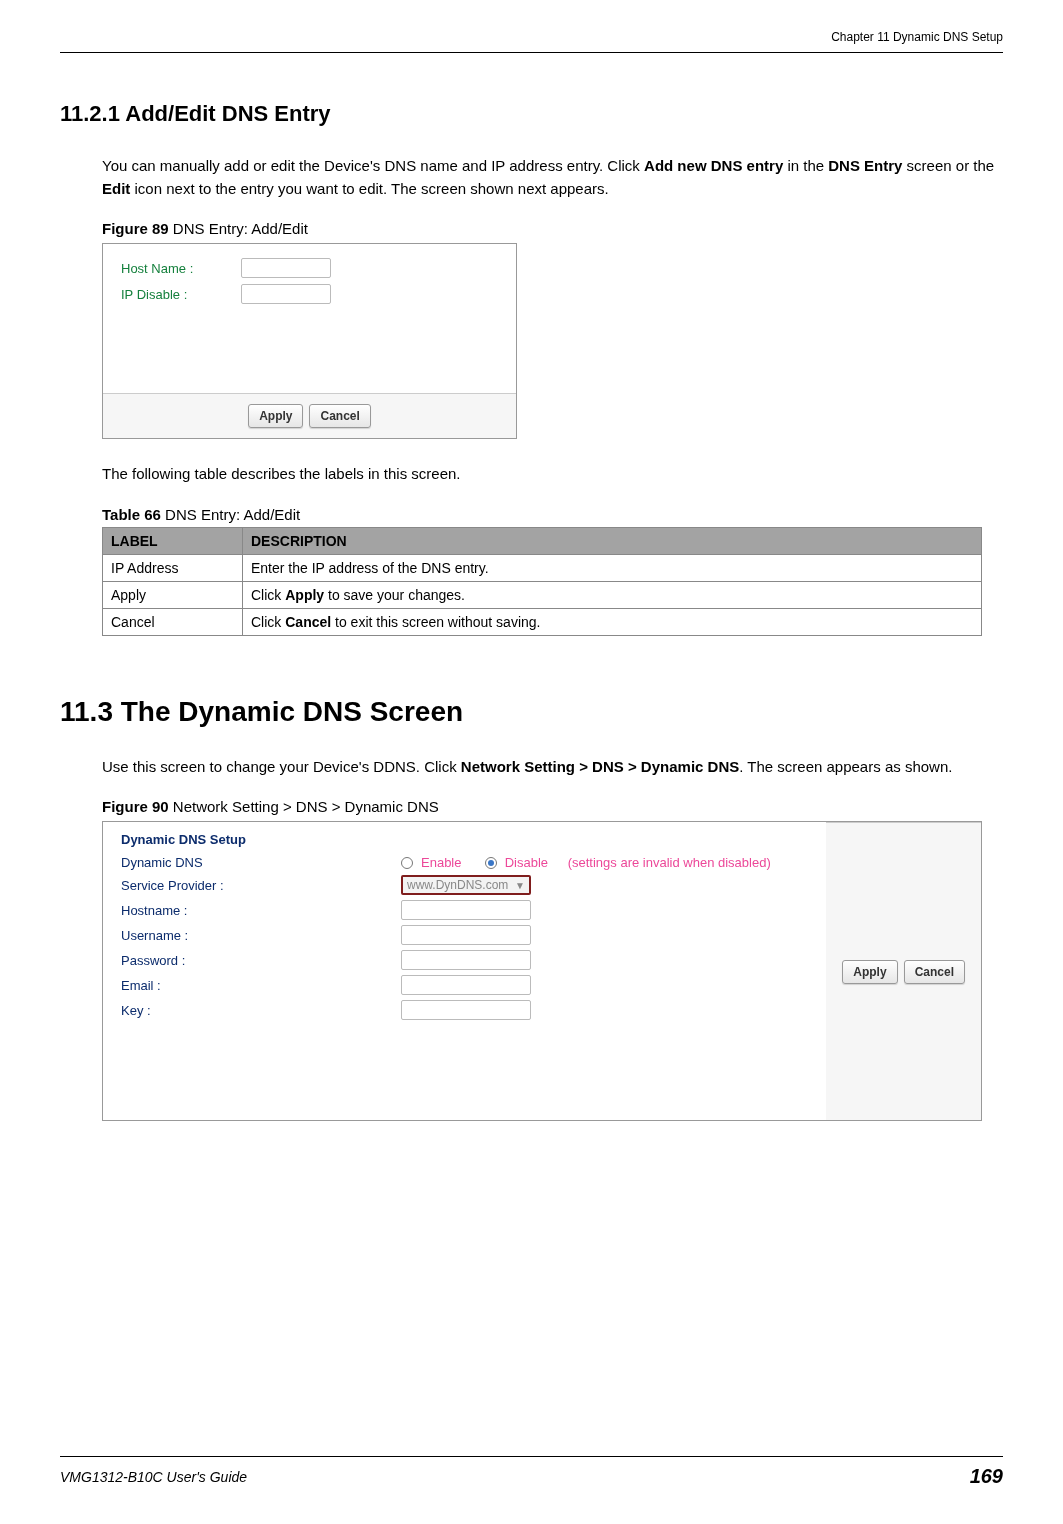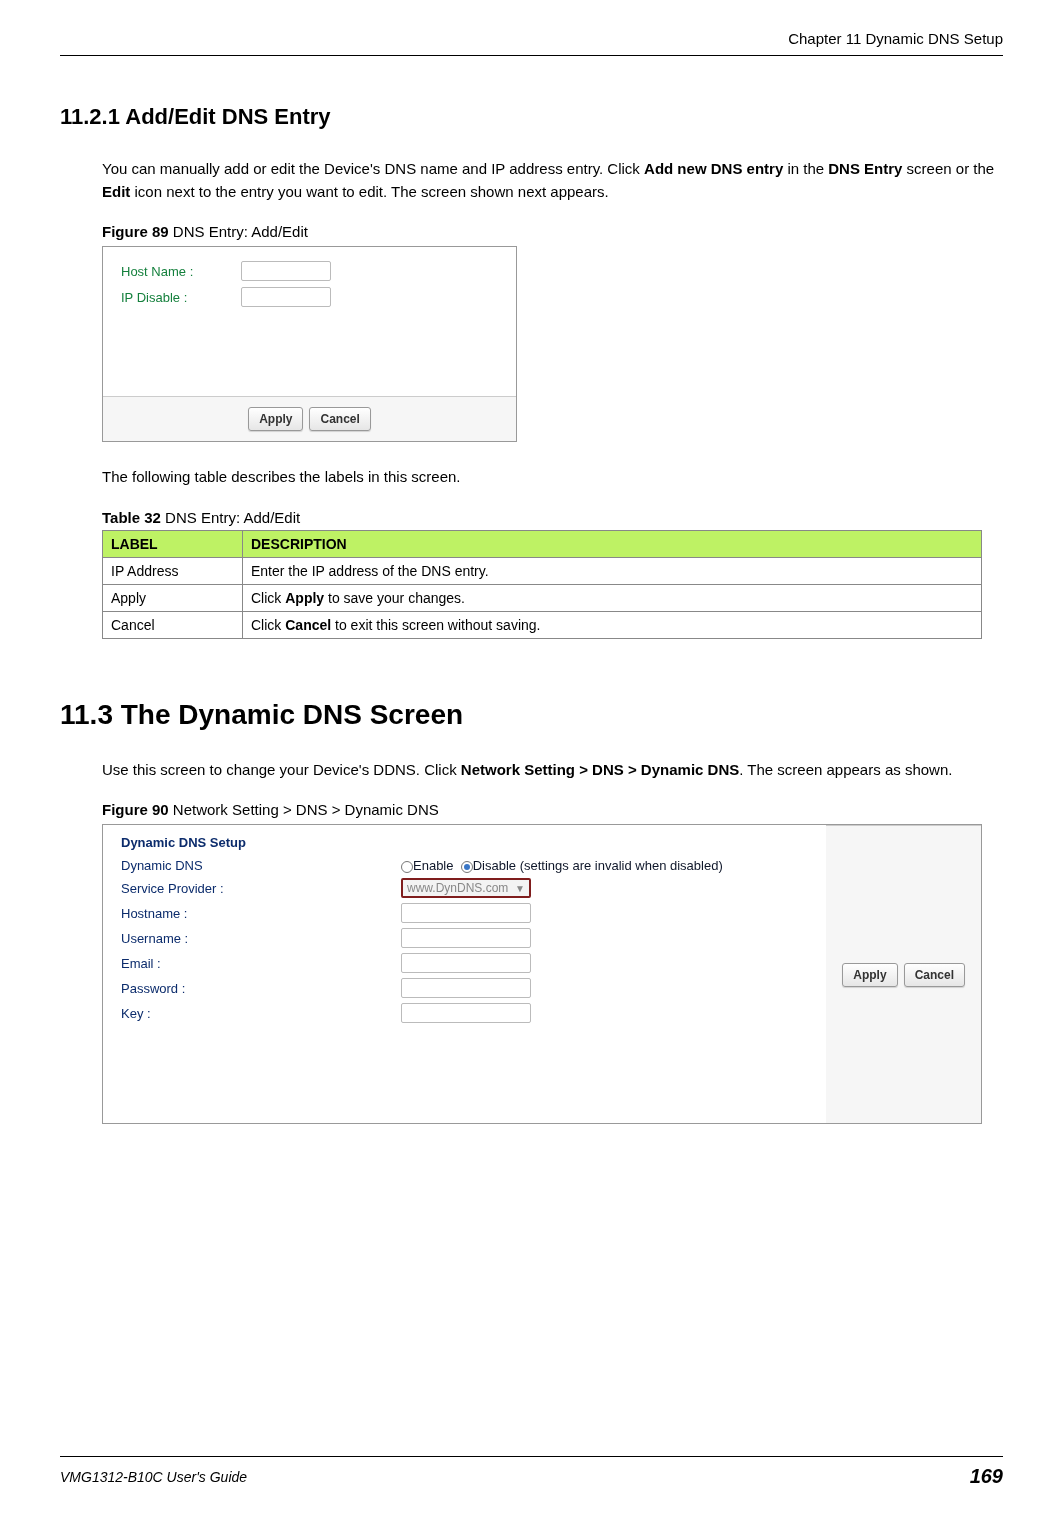--- a/index.html
+++ b/index.html
@@ -7,21 +7,21 @@
       font-family: Verdana, Arial, sans-serif;
       background: #fff;
       width: 1063px;
       margin: 0 auto;
       padding: 30px 60px 20px 60px;
       position: relative;
       min-height: 1524px;
     }
     .header-right {
       text-align: right;
-      font-size: 15px;
+      font-size: 12px;
       margin-bottom: 8px;
     }
     .header-line {
       border-top: 1px solid #000;
       margin-bottom: 48px;
     }
     .section-heading-1 {
       font-size: 22px;
       font-weight: bold;
       font-family: Arial, sans-serif;
@@ -109,21 +109,21 @@
       box-shadow: 0 1px 1px rgba(0,0,0,0.15);
     }
     .doc-table {
       margin-left: 42px;
       border-collapse: collapse;
       width: 880px;
       font-size: 14px;
       margin-bottom: 20px;
     }
     .doc-table th {
-      background: #bef264;
+      background: #a3a3a3;
       font-family: Arial, sans-serif;
       font-weight: bold;
       text-align: left;
       padding: 5px 8px;
       border: 1px solid #888;
     }
     .doc-table td {
       padding: 5px 8px;
       border: 1px solid #888;
     }
@@ -145,21 +145,21 @@
       font-weight: bold;
       color: #0c2c6c;
       margin-bottom: 8px;
     }
     .fig90-row {
       display: flex;
       align-items: center;
       margin-bottom: 5px;
     }
     .fig90-label { width: 280px; }
-    .fig90-value { display: flex; align-items: flex-end; gap: 0; color: #0f172a; }
+    .fig90-value { display: flex; align-items: center; gap: 8px; color: #ec4899; }
     .fig90-radio {
       width: 12px; height: 12px; border: 1px solid #777; border-radius: 50%; display: inline-flex; align-items: center; justify-content: center; background: #fff;
     }
     .fig90-radio.checked::after {
       content: ""; width: 6px; height: 6px; background: #3a76c6; border-radius: 50%; display: block;
     }
     .fig90-select {
       border: 2px solid #7f1d1d;
       background: #f3f3f3;
       color: #888;
@@ -234,21 +234,21 @@
   </div>
   <div class="fig-footer">
     <span class="fig-btn">Apply</span>
     <span class="fig-btn">Cancel</span>
   </div>
 </div>
 
 <p class="body-text">The following table describes the labels in this screen.</p>
 
 <p class="table-caption">
-  <b>Table 32</b><span>   DNS Entry: Add/Edit</span>
+  <b>Table 66</b><span>   DNS Entry: Add/Edit</span>
 </p>
 
 <table class="doc-table">
   <tbody>
       <tr>
     <th>LABEL</th>
     <th>DESCRIPTION</th>
   </tr>
   <tr>
     <td>IP Address</td>
@@ -298,25 +298,25 @@
     </div>
     <div class="fig90-row">
       <span class="fig90-label">Hostname :</span>
       <span class="fig90-input"></span>
     </div>
     <div class="fig90-row">
       <span class="fig90-label">Username :</span>
       <span class="fig90-input"></span>
     </div>
     <div class="fig90-row">
+      <span class="fig90-label">Password :</span>
+      <span class="fig90-input"></span>
+    </div>
+    <div class="fig90-row">
       <span class="fig90-label">Email :</span>
-      <span class="fig90-input"></span>
-    </div>
-    <div class="fig90-row">
-      <span class="fig90-label">Password :</span>
       <span class="fig90-input"></span>
     </div>
     <div class="fig90-row">
       <span class="fig90-label">Key :</span>
       <span class="fig90-input"></span>
     </div>
   </div>
   <div class="fig-footer fig-footer-right">
     <span class="fig-btn">Apply</span>
     <span class="fig-btn">Cancel</span>

